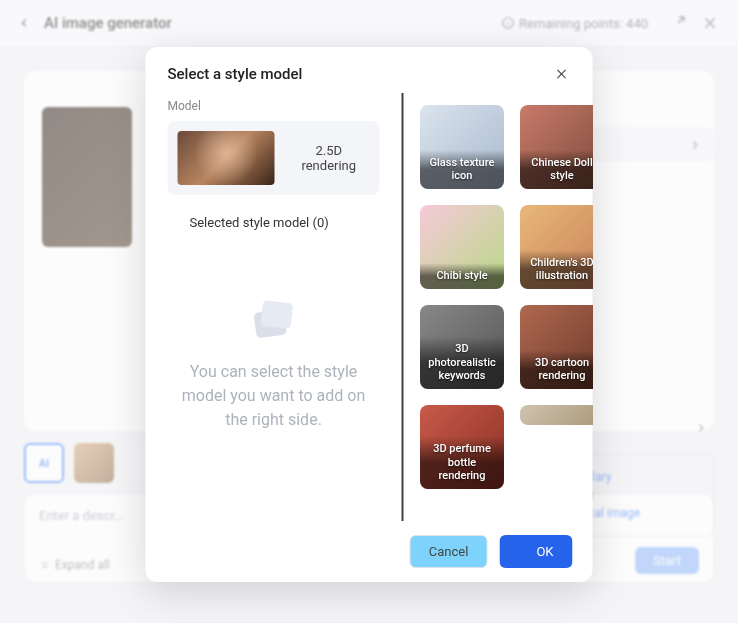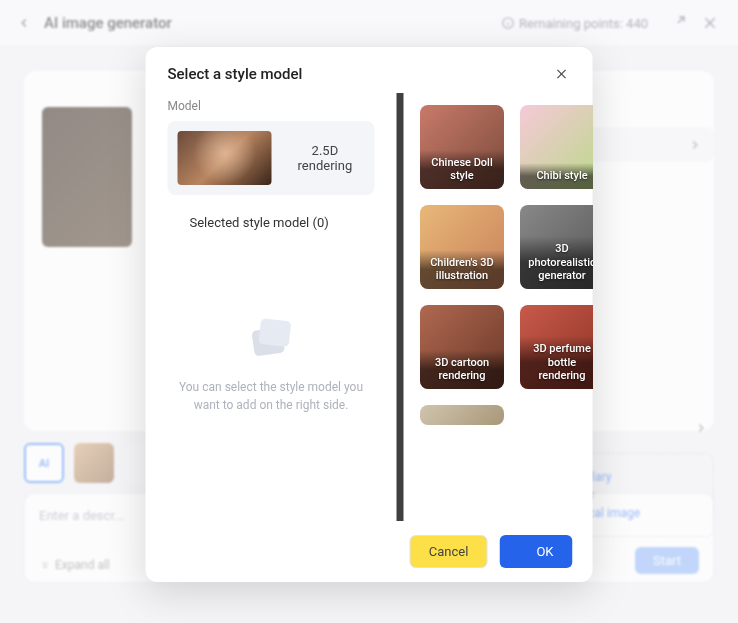--- a/index.html
+++ b/index.html
@@ -45,46 +45,46 @@
 .modal-backdrop { position:absolute; inset:0; background: rgba(250,250,252,0.5); backdrop-filter: blur(1px); }
 .modal {
   position:absolute; top:47px; left:50%; transform:translateX(-50%);
   width: 447px; background:#fff; border-radius:12px; box-shadow: 0 10px 40px rgba(0,0,0,0.15);
   display:flex; flex-direction:column;
 }
 .modal-header { display:flex; align-items:center; justify-content:space-between; padding:18px 22px 10px; }
 .modal-title { font-size:15px; font-weight:500; color:#222;}
 .modal-close { cursor:pointer; color:#444; width:18px; height:18px; display:flex; align-items:center; justify-content:center;}
 .modal-body { display:flex; height: 428px; }
-.model-col { width: 258px; border-right:7px solid #404040; padding: 6px 22px 0; display:flex; flex-direction:column;}
+.model-col { width: 258px; border-right:2px solid #404040; padding: 6px 22px 0; display:flex; flex-direction:column;}
 .model-label { font-size:12px; color:#888; margin-bottom:8px;}
 .model-card { background:#f4f5f8; border-radius:8px; padding:10px; display:flex; align-items:center; gap:14px; cursor:pointer;}
 .model-thumb { width:100px; height:54px; border-radius:4px; background: linear-gradient(135deg,#6b4a3a,#b88560,#3a2418); position:relative; overflow:hidden;}
 .model-thumb::after{ content:''; position:absolute; inset:0; background: radial-gradient(circle at 50% 40%, rgba(255,220,190,0.55), transparent 55%);}
 .model-name { font-size:13px; color:#444;text-align:center;}
 .selected-label { font-size:13px; color:#333; margin-top:20px;margin-left:22px;}
 .empty-state { flex:1; display:flex; flex-direction:column; align-items:center; justify-content:center; text-align:center; padding:0 10px 30px;}
 .empty-ico { width:56px; height:56px; margin-bottom:14px; opacity:0.5; color:#b8c0d4;}
-.empty-text { font-size:12px; color:#aeb2bc; line-height:1.5;}
+.empty-text { font-size:16px; color:#aeb2bc; line-height:1.5;}
 .styles-col { flex:1; padding: 12px 16px 0; overflow-y:auto;}
 .styles-grid { display:grid; grid-template-columns: 1fr 1fr; gap:16px; }
 .style-card { position:relative; width:84px; height:84px; border-radius:8px; overflow:hidden; cursor:pointer; background:#ccc;}
 .style-card .overlay { position:absolute; left:0; right:0; bottom:0; padding:6px 4px; text-align:center; color:#fff; font-size:11px; font-weight:500; line-height:1.25; text-shadow:0 1px 2px rgba(0,0,0,0.6); background:linear-gradient(transparent, rgba(0,0,0,0.55) 50%);}
 .sc-glass { background: linear-gradient(135deg,#dbe4ee,#a8b8cc);}
 .sc-chibi { background: linear-gradient(135deg,#f6c9d8,#b8d986);}
 .sc-chinadoll { background: linear-gradient(135deg,#c97a6a,#7a4a3a);}
 .sc-cartoondoll { background: linear-gradient(135deg,#7ab8a0,#4a8070);}
 .sc-children { background: linear-gradient(135deg,#e8b878,#c8805a);}
 .sc-photoreal { background: linear-gradient(135deg,#888,#555);}
 .sc-3dcartoon { background: linear-gradient(135deg,#b06850,#6a3828);}
 .sc-perfume { background: linear-gradient(135deg,#c85a4a,#8a3024);}
 .sc-partial { background: linear-gradient(135deg,#d0c4b0,#a89878); height:20px;}
 .modal-footer { display:flex; justify-content:flex-end; gap:12px; padding:14px 20px;}
 .btn { border-radius:6px; padding:8px 18px; font-size:13px; cursor:pointer; border:1px solid transparent;}
-.btn-cancel { background:#fde047; border-color:#e1e3e9; color:#444;}
+.btn-cancel { background:#7dd3fc; border-color:#e1e3e9; color:#444;}
 .btn-ok { background:#2563eb; color:#fff;padding-left:36px;}
 
 
 .styles-col::-webkit-scrollbar{width:6px;} .styles-col::-webkit-scrollbar-thumb{background:#ddd;border-radius:3px;}
 </style>
 </head>
 <body>
 
 <div class="header">
   <div class="back-btn">
@@ -195,31 +195,34 @@
       <div class="empty-state">
         <svg class="empty-ico" viewBox="0 0 24 24" fill="currentColor">
             <rect x="4" y="9" width="13" height="11" rx="2" transform="rotate(-8 10 14)"></rect>
             <rect x="7" y="5" width="13" height="11" rx="2" fill="#cfd6e6" transform="rotate(6 13 10)"></rect>
           </svg>
         <div class="empty-text">You can select the style model you want to add on the right side.</div>
       </div>
     </div>
     <div class="styles-col">
       <div class="styles-grid" id="styles-grid">
+          <div class="style-card sc-glass">
+            <div class="overlay">Glass texture icon</div>
+          </div>
           <div class="style-card sc-chinadoll">
             <div class="overlay">Chinese Doll style</div>
           </div>
           <div class="style-card sc-chibi">
             <div class="overlay">Chibi style</div>
           </div>
           <div class="style-card sc-children">
             <div class="overlay">Children's 3D illustration</div>
           </div>
           <div class="style-card sc-photoreal">
-            <div class="overlay">3D photorealistic generator</div>
+            <div class="overlay">3D photorealistic keywords</div>
           </div>
           <div class="style-card sc-3dcartoon">
             <div class="overlay">3D cartoon rendering</div>
           </div>
           <div class="style-card sc-perfume">
             <div class="overlay">3D perfume bottle rendering</div>
           </div>
           <div class="style-card sc-partial"></div>
         </div>
     </div>

